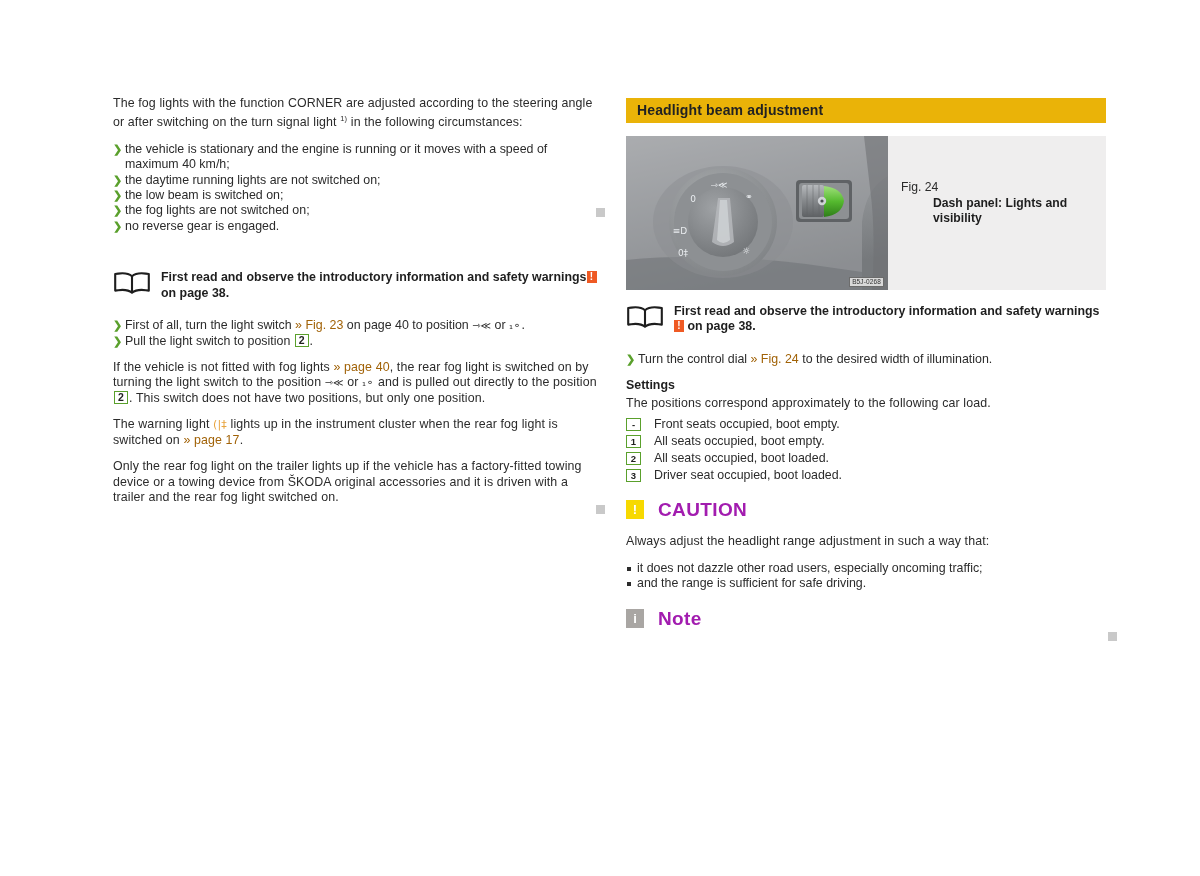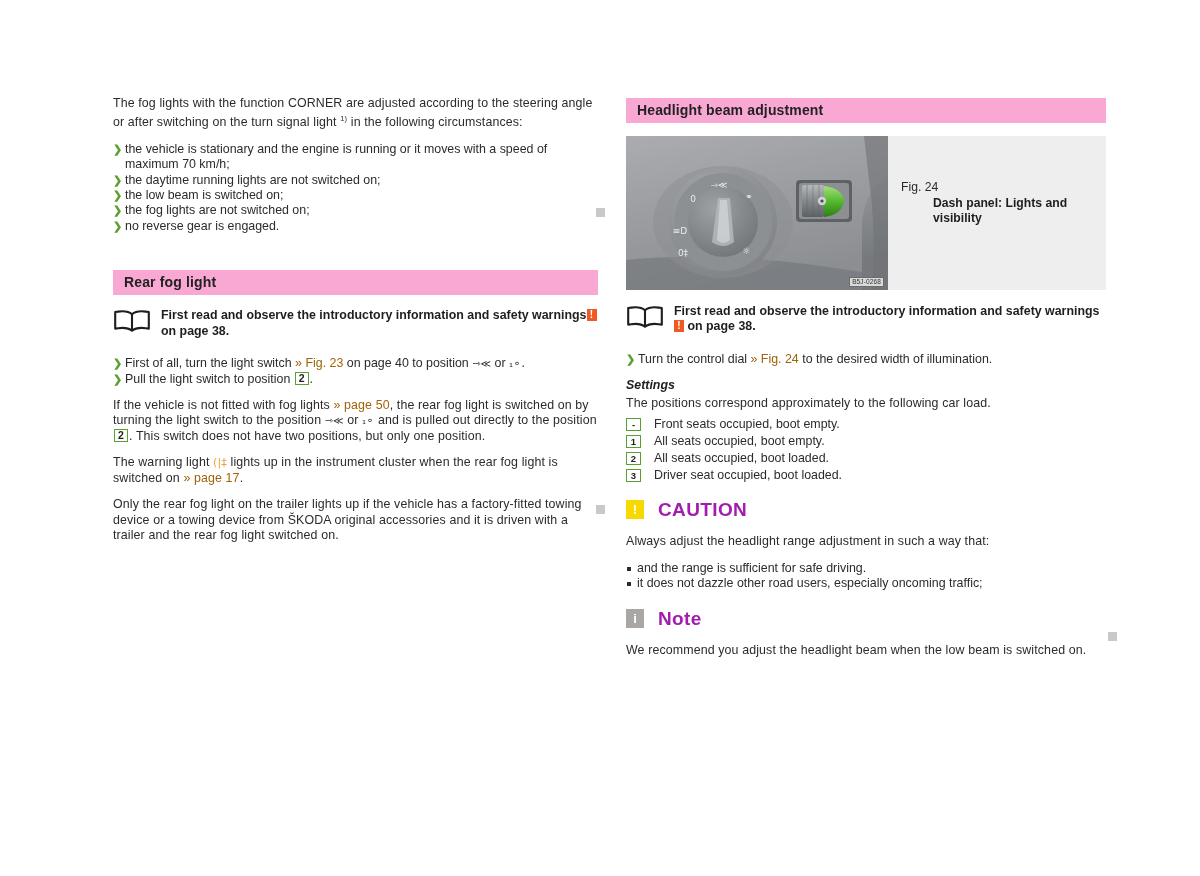--- a/index.html
+++ b/index.html
@@ -41,21 +41,21 @@
   p, div.para {
     font-size: 12.4px;
     line-height: 15.4px;
     margin: 0 0 11px 0;
     letter-spacing: 0.01em;
   }
   .tight { margin-bottom: 0; }
 
   
   .sec-header {
-    background: #f9a8d4;
+    background: #eab308;
     height: 25px;
     line-height: 25px;
     font-size: 14px;
     font-weight: bold;
     color: #222;
     padding-left: 11px;
     box-sizing: border-box;
     margin-bottom: 13px;
     letter-spacing: 0.01em;
   }
@@ -349,30 +349,29 @@
 
   <div class="col-left">
 
     <div class="para">
       <span>The fog lights with the function CORNER are adjusted according to the steering angle or after switching on the turn signal light</span>
       <span class="sup">1)</span>
       <span>in the following circumstances:</span>
     </div>
 
     <ul class="arrows" style="margin-bottom:11px;">
-      <li><span class="arw">❯</span><span>the vehicle is stationary and the engine is running or it moves with a speed of maximum 70 km/h;</span></li>
+      <li><span class="arw">❯</span><span>the vehicle is stationary and the engine is running or it moves with a speed of maximum 40 km/h;</span></li>
       <li><span class="arw">❯</span><span>the daytime running lights are not switched on;</span></li>
       <li><span class="arw">❯</span><span>the low beam is switched on;</span></li>
       <li><span class="arw">❯</span><span>the fog lights are not switched on;</span></li>
       <li><span class="arw">❯</span><span>no reverse gear is engaged.</span></li>
     </ul>
 
     <div style="height:25px;"></div>
 
-    <div class="sec-header">Rear fog light</div>
 
     <div class="readfirst">
       <span class="bookicon">
         <svg width="38" height="22" viewBox="0 0 38 22">
           <path d="M19 4.2 C15.5 1.2 10.5 0.9 5.2 1.6 L2.2 2 L2.2 18.6 L5.2 18.2 C10.5 17.5 15.5 17.8 19 20.8 C22.5 17.8 27.5 17.5 32.8 18.2 L35.8 18.6 L35.8 2 L32.8 1.6 C27.5 0.9 22.5 1.2 19 4.2 Z" fill="none" stroke="#1e1e1e" stroke-width="2.1" stroke-linejoin="round"></path>
           <path d="M19 4.2 L19 20.8" fill="none" stroke="#1e1e1e" stroke-width="2.1"></path>
         </svg>
       </span>
       <div class="rtext">
         <span>First read and observe the introductory information and safety warnings</span><span class="chip-warn">!</span> <span>on page 38.</span>
@@ -392,21 +391,21 @@
       </li>
       <li>
         <span class="arw">❯</span>
         <span>Pull the light switch to position</span>
         <span class="posbox">2</span><span>.</span>
       </li>
     </ul>
 
     <div class="para">
       <span>If the vehicle is not fitted with fog lights</span>
-      <span class="xref">» page 50</span><span>, the rear fog light is switched on by turning the light switch to the position</span>
+      <span class="xref">» page 40</span><span>, the rear fog light is switched on by turning the light switch to the position</span>
       <span class="sym">⇾≪</span>
       <span>or</span>
       <span class="sym">₁⚬</span>
       <span>and is pulled out directly to the position</span>
       <span class="posbox">2</span><span>. This switch does not have two positions, but only one position.</span>
     </div>
 
     <div class="para">
       <span>The warning light</span>
       <span class="sym-orange">(|‡</span>
@@ -499,21 +498,21 @@
       </div>
     </div>
 
     <div class="arrow-item">
       <span class="arw">❯</span>
       <span>Turn the control dial</span>
       <span class="xref">» Fig. 24</span>
       <span>to the desired width of illumination.</span>
     </div>
 
-    <div class="sub-head" style="font-style:italic;">Settings</div>
+    <div class="sub-head" style="">Settings</div>
 
     <div class="para tight" style="margin-bottom:5px;">The positions correspond approximately to the following car load.</div>
 
     <div>
       <div class="settings-row">
         <span class="kbox">-</span>
         <span>Front seats occupied, boot empty.</span>
       </div>
       <div class="settings-row">
         <span class="kbox">1</span>
@@ -529,30 +528,29 @@
       </div>
     </div>
 
     <div class="block-head">
       <span class="bicon icon-caution">!</span>
       <span class="btitle">CAUTION</span>
     </div>
 
     <div class="para tight">Always adjust the headlight range adjustment in such a way that:</div>
     <ul class="squares">
+      <li><span class="sq"></span><span>it does not dazzle other road users, especially oncoming traffic;</span></li>
       <li><span class="sq"></span><span>and the range is sufficient for safe driving.</span></li>
-      <li><span class="sq"></span><span>it does not dazzle other road users, especially oncoming traffic;</span></li>
     </ul>
 
     <div class="block-head" style="margin-top:18px;">
       <span class="bicon icon-note">i</span>
       <span class="btitle">Note</span>
     </div>
 
-    <div class="para">We recommend you adjust the headlight beam when the low beam is switched on.</div>
   </div>
 
   <div class="marker" style="left:596px; top:208px;"></div>
   <div class="marker" style="left:596px; top:505px;"></div>
   <div class="marker" style="left:1108px; top:632px;"></div>
 
   <div class="footnote">
     <div class="rule"></div>
     <div class="fn">
       <span class="mark">1)</span>

